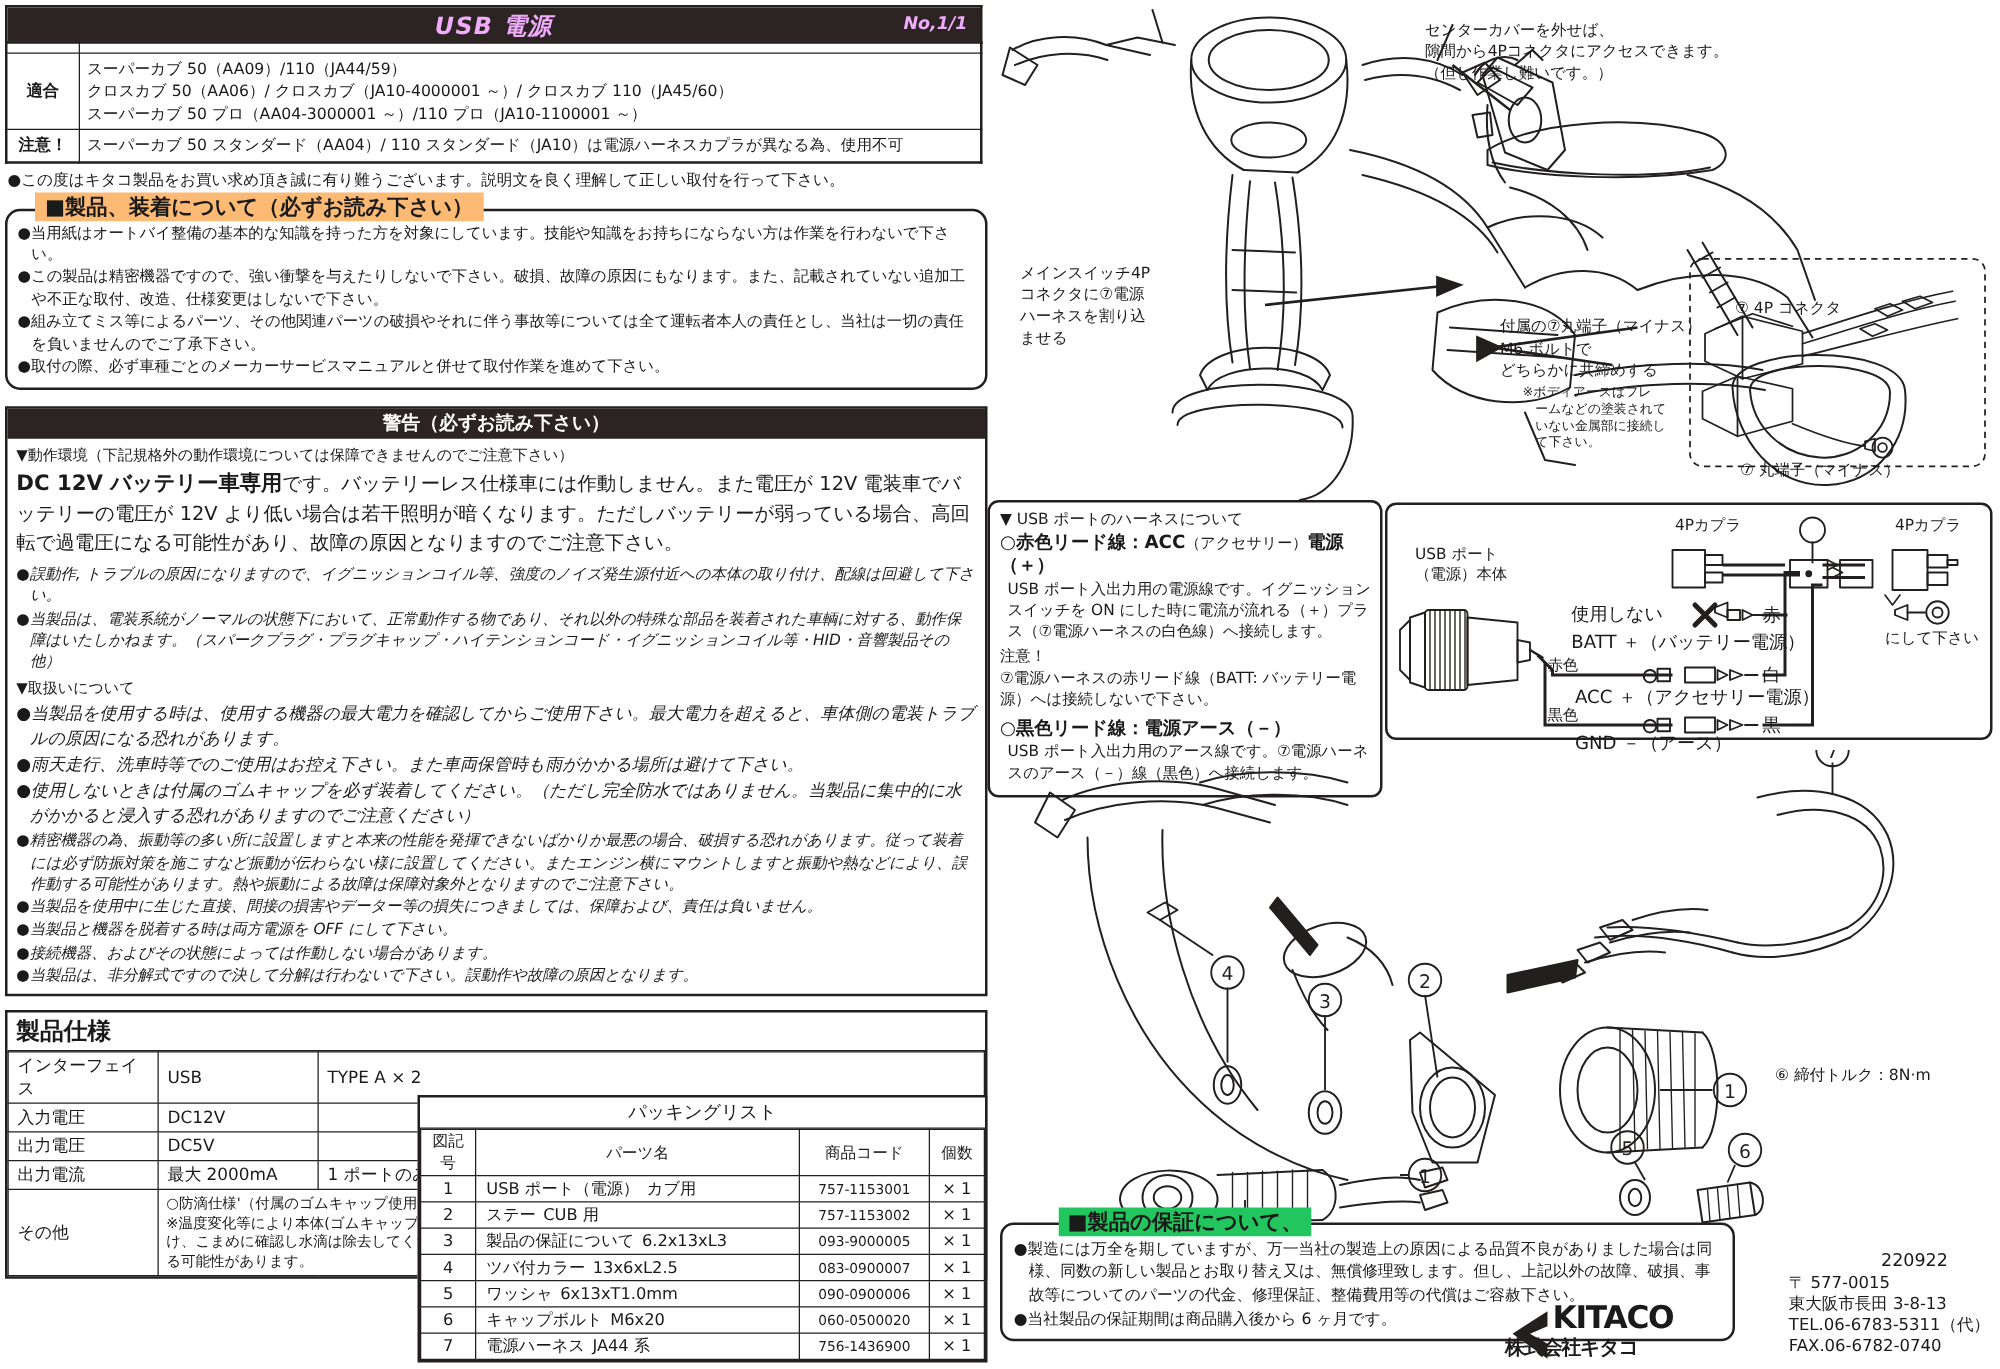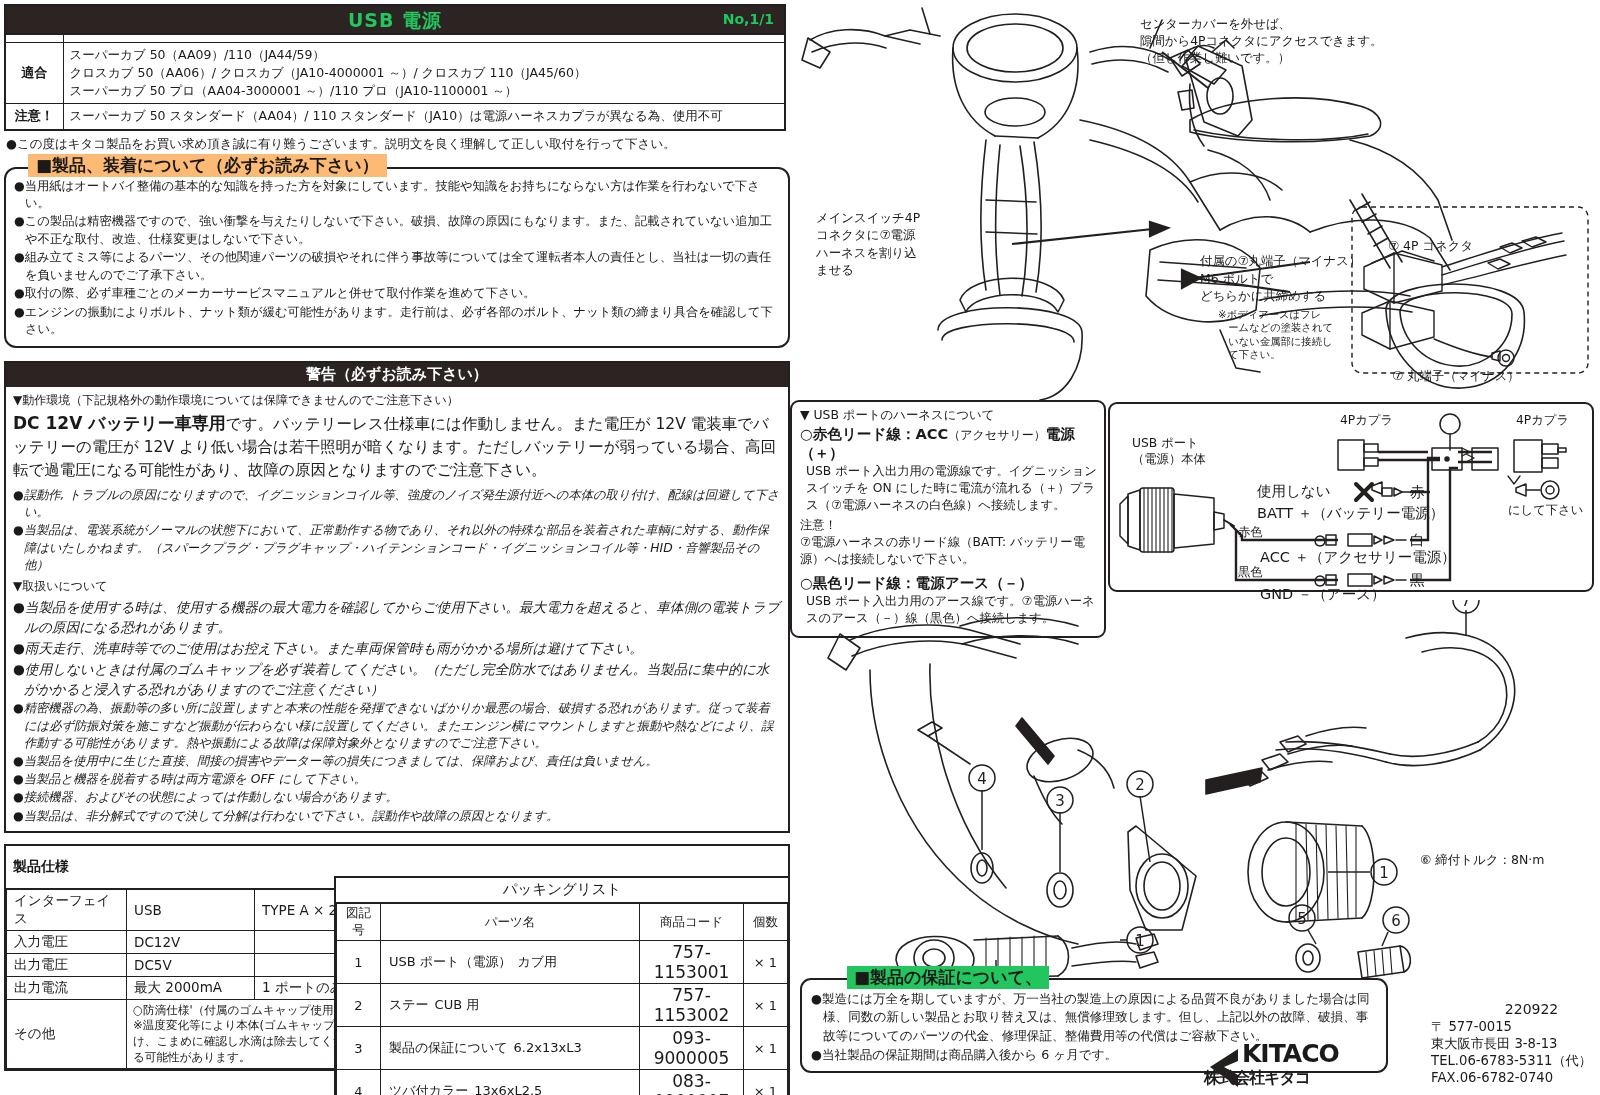--- a/index.html
+++ b/index.html
@@ -16,22 +16,22 @@
   .page { position:relative; width:1600px; height:1095px; }
 
   
   .left-col {
     position:absolute; left:4px; top:4px; width:786px; height:1087px;
   }
 
   
   .hdr-table { width:782px; border:2px solid #231f1f; border-collapse:collapse; }
   .hdr-bar {
-    background:#2b2422; color:#22c55e;
-    height:27px; position:relative;
+    background:#2b2422; color:#f0abfc;
+    height:27px; position:relative;font-style:italic;
   }
   .hdr-bar .title {
     position:absolute; left:0; right:0; top:2px; text-align:center;
     font-size:19px; font-weight:bold; letter-spacing:1px;
   }
   .hdr-bar .no {
     position:absolute; right:10px; top:5px; font-size:14px; font-weight:bold;
   }
   .fit-table { width:100%; border-collapse:collapse; font-size:12.5px; }
   .fit-table td { border:1px solid #231f1f; padding:3px 6px; vertical-align:middle; }
@@ -66,37 +66,37 @@
     font-size:15.5px; line-height:1.5; margin:1px 0 4px 0;
   }
   .lead b { font-size:17px; font-weight:bold; }
   .warn-body ul { list-style:none; margin:0; padding:0; }
   .warn-body li { font-size:12.3px; line-height:1.42; margin-bottom:1px; text-indent:-11px; padding-left:11px;font-style:italic; }
   .handle-list li { font-size:13.6px; line-height:1.48; }
   .handle-list li.sm { font-size:12.3px; line-height:1.4; }
 
   
   .spec-wrap { border:2px solid #231f1f; margin-top:11px; }
-  .spec-title { font-size:14px; font-weight:bold; padding:12px 7px; border-bottom:1px solid #231f1f;}
+  .spec-title { font-size:19px; font-weight:bold; padding:2px 7px; border-bottom:1px solid #231f1f;}
   table.spec { width:100%; border-collapse:collapse; font-size:13.5px; }
   table.spec td { border:1px solid #231f1f; padding:2px 7px; }
   table.spec td.c1 { width:120px; }
   table.spec td.c2 { width:128px; }
   table.spec td.other { font-size:11.6px; line-height:1.35; padding:3px 6px; }
 
   
   .packing { position:absolute; left:330px; top:872px; width:456px; border:2px solid #231f1f; background:#fff; }
   .packing .pk-title { text-align:center; font-size:14.5px; padding:2px 0 3px 0; border-bottom:1px solid #231f1f; }
   table.pk { width:100%; border-collapse:collapse; font-size:13px; }
   table.pk th, table.pk td { border:1px solid #231f1f; padding:1px 4px; }
   table.pk th { font-weight:normal; text-align:center; font-size:12.5px; }
   table.pk td.no { text-align:center; width:44px; }
   table.pk td.pname { padding-left:8px; }
   table.pk td.pname .sz { display:inline-block; margin-left:6px; }
-  table.pk td.code { text-align:center; width:104px; font-size:17px; }
+  table.pk td.code { text-align:center; width:104px; font-size:11px; }
   table.pk td.qty { text-align:center; width:44px; }
   table.pk th.c-pn { width:auto; }
   table.pk th.c-cd { width:104px; }
   table.pk th.c-qt { width:44px; }
 
   
   .right-col { position:absolute; left:790px; top:0; width:810px; height:1095px; }
 
   .note { position:absolute; font-size:12.4px; line-height:1.36; white-space:pre-line; }
   .note.small { font-size:10.3px; line-height:1.3; }
@@ -188,21 +188,20 @@
 
     <div class="greet">●この度はキタコ製品をお買い求め頂き誠に有り難うございます。説明文を良く理解して正しい取付を行って下さい。</div>
 
     <div class="sec">
       <div class="sec-head">■製品、装着について（必ずお読み下さい）</div>
       <ul>
         <li>●当用紙はオートバイ整備の基本的な知識を持った方を対象にしています。技能や知識をお持ちにならない方は作業を行わないで下さい。</li>
         <li>●この製品は精密機器ですので、強い衝撃を与えたりしないで下さい。破損、故障の原因にもなります。また、記載されていない追加工や不正な取付、改造、仕様変更はしないで下さい。</li>
         <li>●組み立てミス等によるパーツ、その他関連パーツの破損やそれに伴う事故等については全て運転者本人の責任とし、当社は一切の責任を負いませんのでご了承下さい。</li>
         <li>●取付の際、必ず車種ごとのメーカーサービスマニュアルと併せて取付作業を進めて下さい。</li>
-        <li>●エンジンの振動によりボルト、ナット類が緩む可能性があります。走行前は、必ず各部のボルト、ナット類の締まり具合を確認して下さい。</li>
       </ul>
     </div>
 
     <div class="warn-box">
       <div class="warn-title">警告（必ずお読み下さい）</div>
       <div class="warn-body">
         <div class="sub-head">▼動作環境（下記規格外の動作環境については保障できませんのでご注意下さい）</div>
         <div class="lead"><b>DC 12V バッテリー車専用</b><span>です。バッテリーレス仕様車には作動しません。また電圧が 12V 電装車でバッテリーの電圧が 12V より低い場合は若干照明が暗くなります。ただしバッテリーが弱っている場合、高回転で過電圧になる可能性があり、故障の原因となりますのでご注意下さい。</span></div>
         <ul>
           <li>●誤動作, トラブルの原因になりますので、イグニッションコイル等、強度のノイズ発生源付近への本体の取り付け、配線は回避して下さい。</li>

